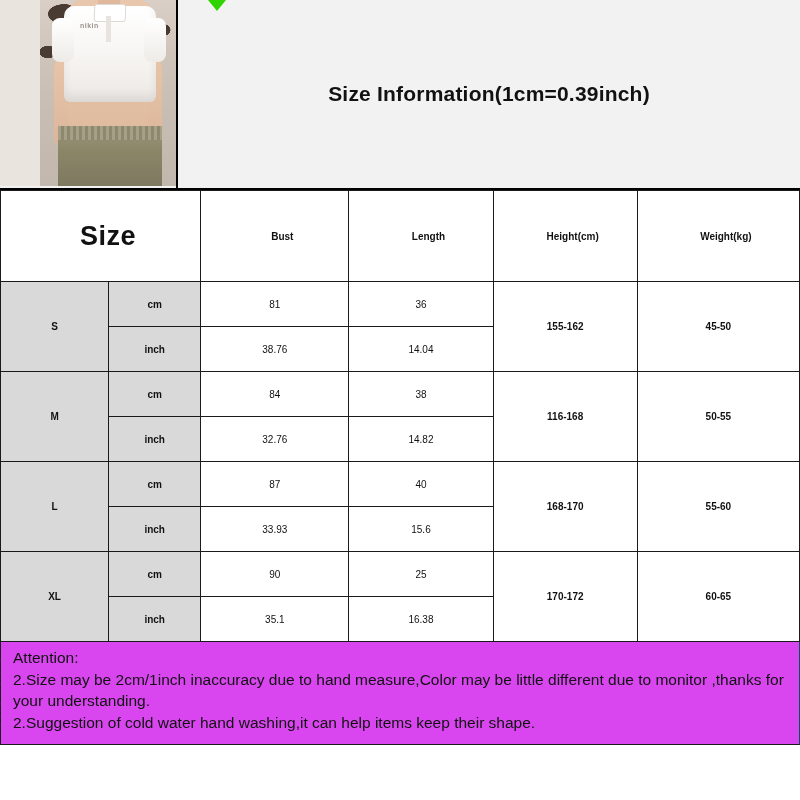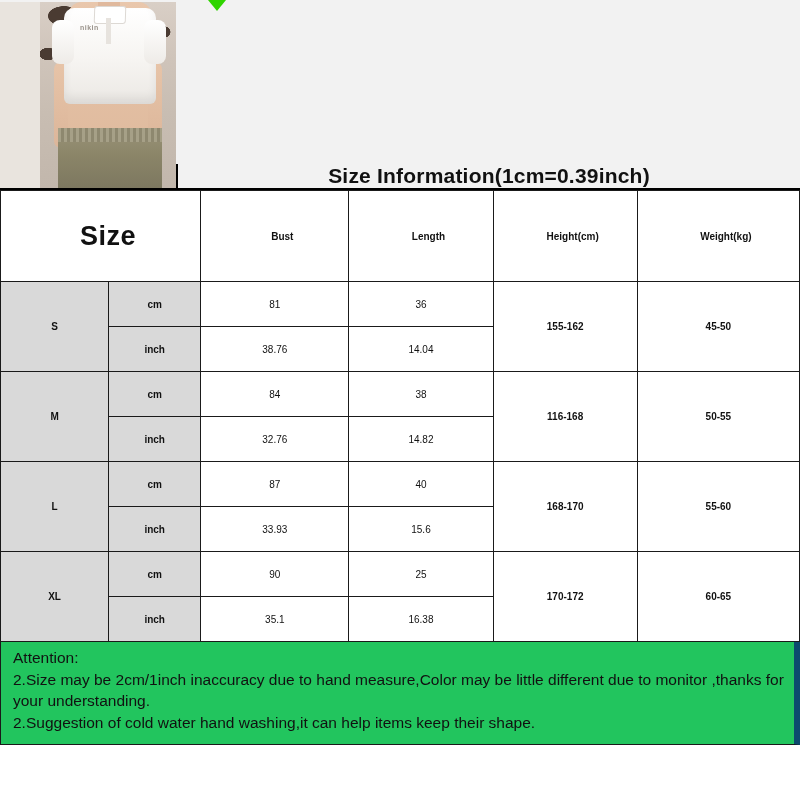--- a/index.html
+++ b/index.html
@@ -22,21 +22,20 @@
   }
 
   
   .top-band {
     position: relative;
     display: flex;
     width: 800px;
     height: 188px;
     background: #f2f2f2;
     border-bottom: 2px solid #000;
-    align-items: flex-end;
   }
   .photo-cell {
     width: 176px;
     height: 186px;
     position: relative;
     overflow: hidden;
     background: #e9e4de;
     flex: 0 0 176px;
   }
   .photo {
@@ -222,23 +221,23 @@
   col.c-length { width: 144px; }
   col.c-height { width: 144px; }
   col.c-weight { width: 162px; }
 
   
   .attention {
     box-sizing: border-box;
     width: 800px;
     padding: 6px 10px 8px 12px;
     border-left: 1px solid #1a1a1a;
-    border-right: 6px solid #0c4a6e;
+    border-right: 1px solid #0c4a6e;
     border-bottom: 1px solid #1a1a1a;
-    background: #22c55e;
+    background: #d946ef;
   }
   .attention p {
     margin: 0 0 2px 0;
     font-size: 15.5px;
     line-height: 1.32;
     color: #111;
   }
 </style>
 </head>
 <body>

